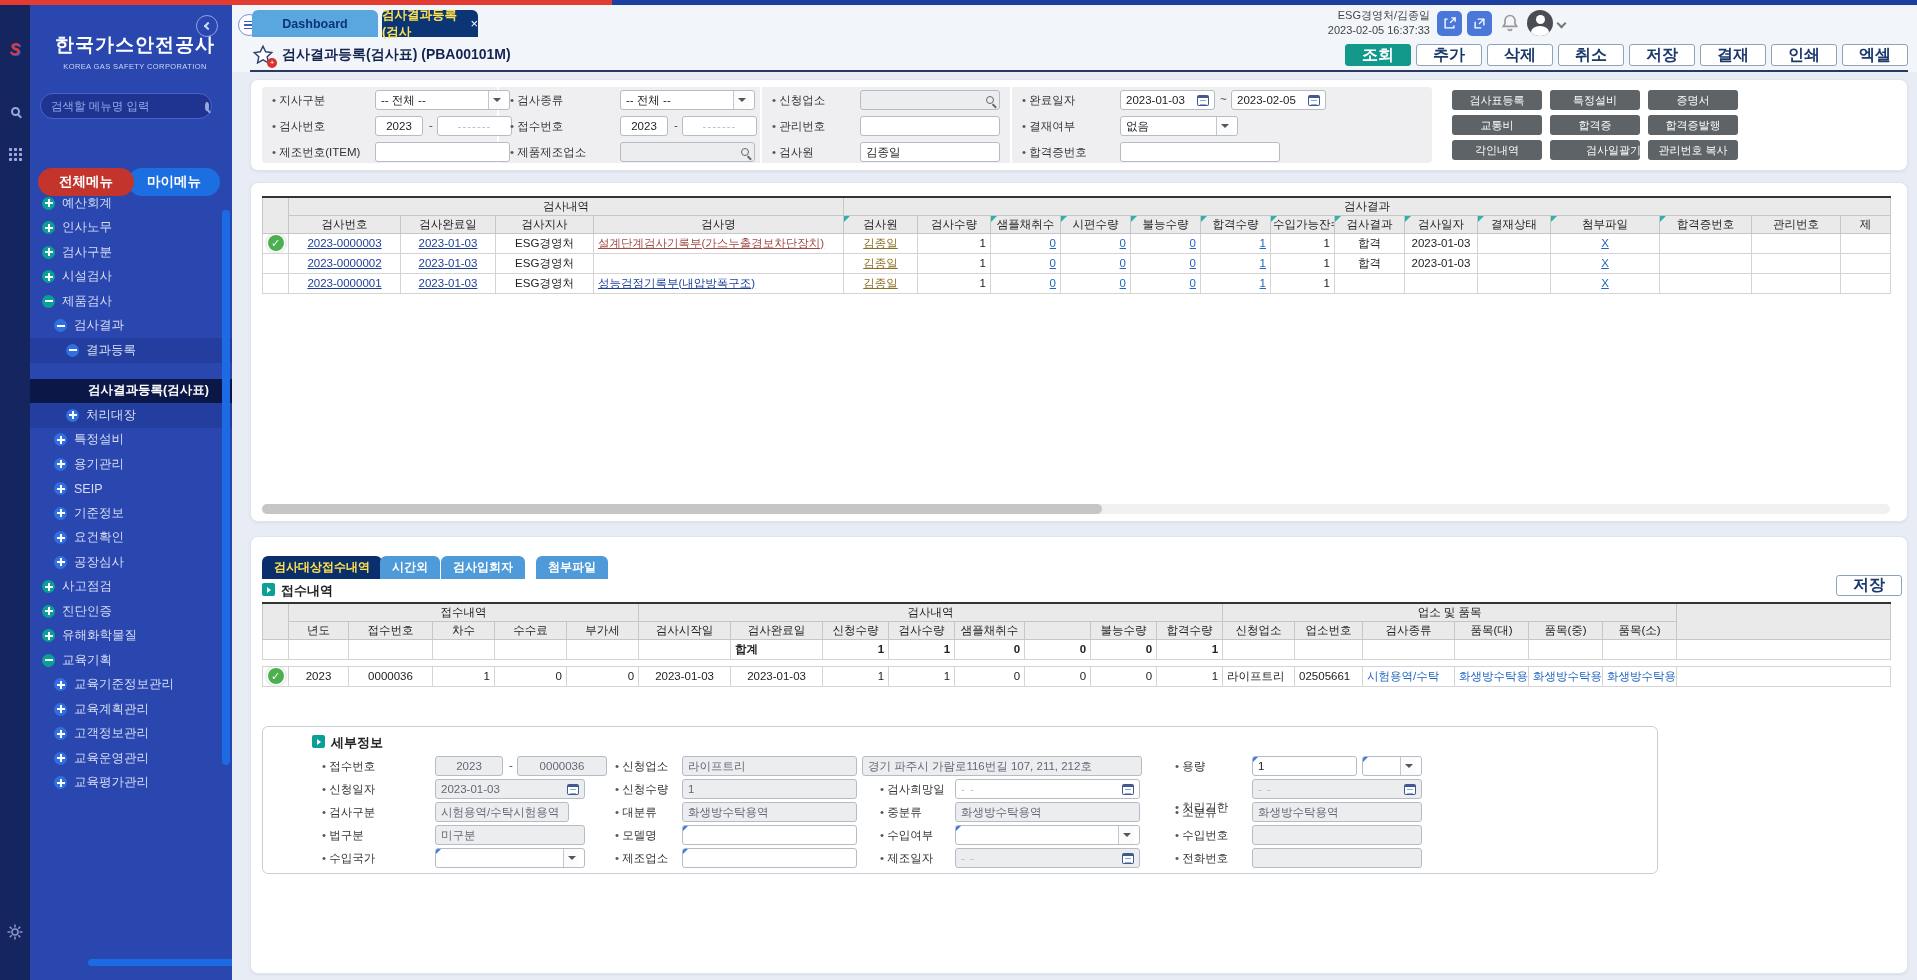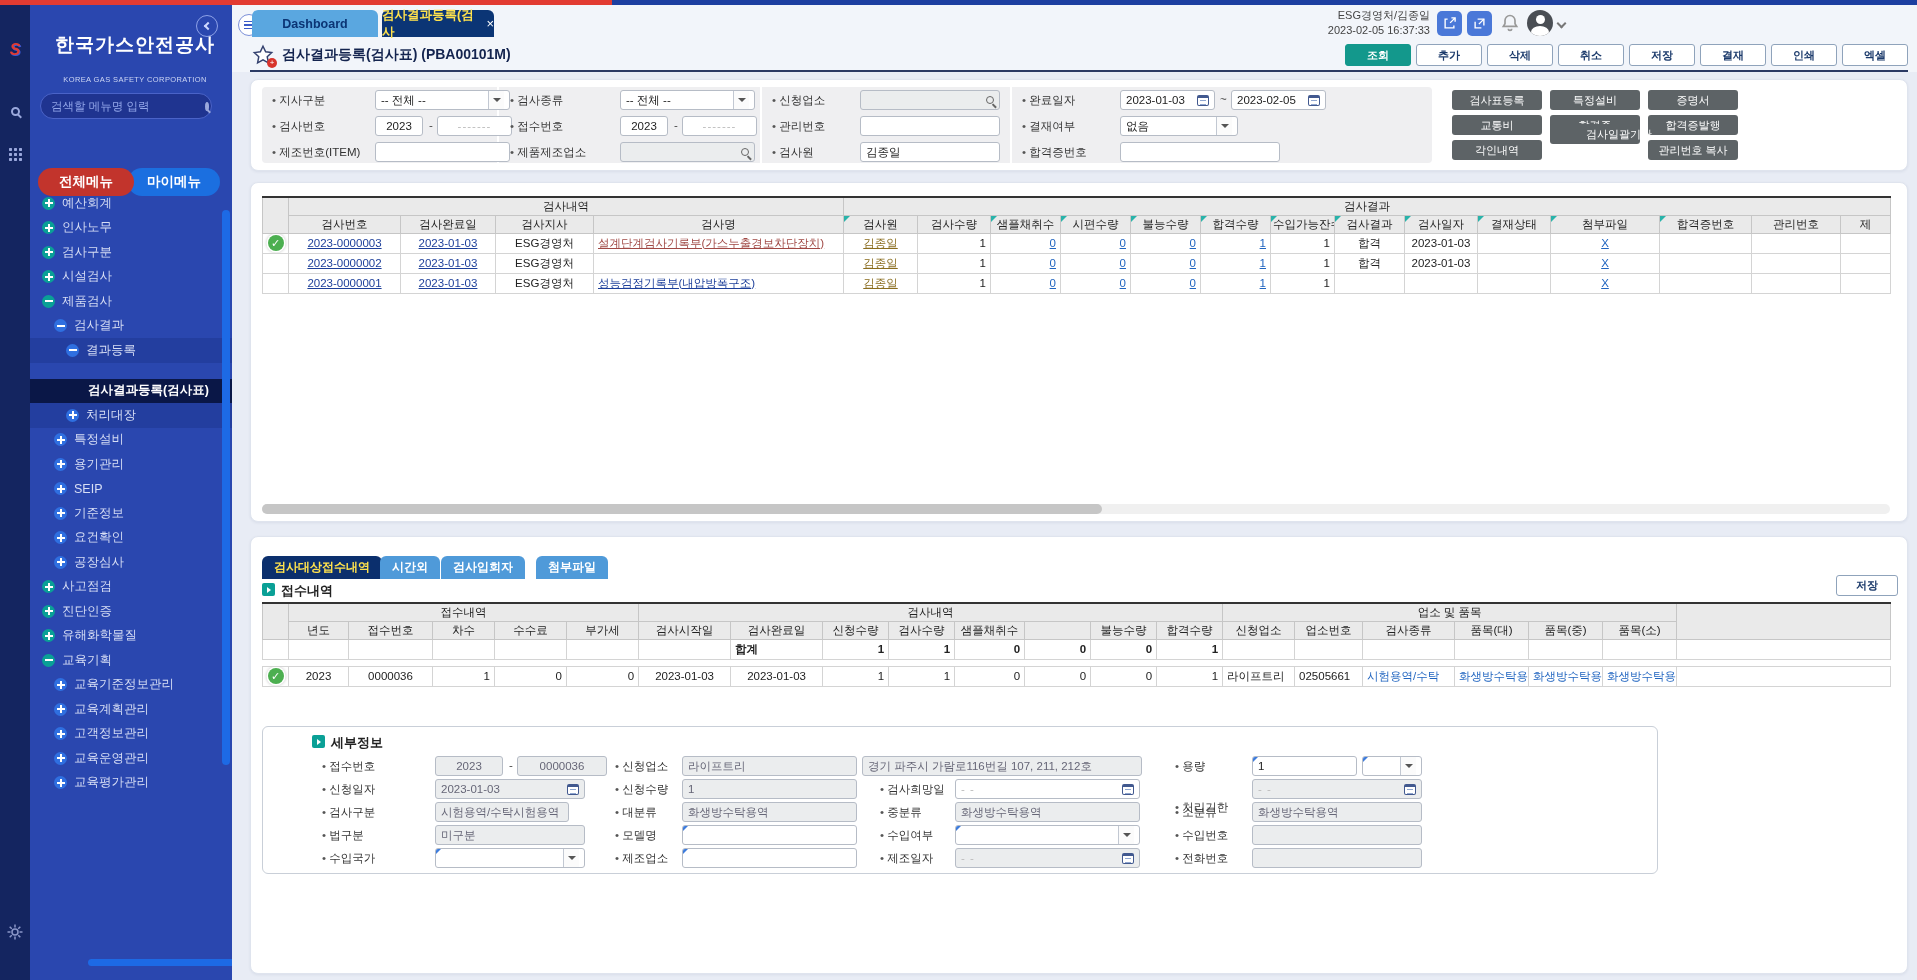--- a/index.html
+++ b/index.html
@@ -18,21 +18,21 @@
   .mag { position:relative; width:9px; height:9px; border:2px solid #9aa8dc; border-radius:50%; display:inline-block; }
   .mag::after { content:""; position:absolute; right:-4px; bottom:-3px; width:5px; height:2px; background:#9aa8dc; transform:rotate(45deg); }
   .apps { width:15px; height:15px; background:radial-gradient(circle,#9aa8dc 1.4px,transparent 1.5px); background-size:5px 5px; }
 
   
   .sidebar { position:absolute; left:30px; top:5px; width:202px; height:975px; background:#2a47af; overflow:hidden; }
   .collapse-btn { position:absolute; left:166px; top:10px; width:22px; height:22px; border:1.5px solid #8ea2e8; border-radius:50%; display:flex; align-items:center; justify-content:center; }
   .collapse-btn i { width:6px; height:6px; border-left:2px solid #cdd8ff; border-bottom:2px solid #cdd8ff; transform:rotate(45deg); margin-left:2px; }
   .logo-block { position:absolute; left:15px; top:27px; width:180px; text-align:center; color:#fff; }
   .logo-title { font-size:19px; font-weight:bold; letter-spacing:1px; }
-  .logo-sub { font-size:7.5px; letter-spacing:.4px; color:#cdd6f4; margin-top:17px; }
+  .logo-sub { font-size:7.5px; letter-spacing:.4px; color:#cdd6f4; margin-top:4px; }
   .sbox { position:absolute; left:10px; top:88px; width:172px; height:26px; background:#1f3490; border:1px solid #4a63c8; border-radius:13px; display:flex; align-items:center; padding:0 10px; }
   .sbox input { flex:1; background:transparent; border:none; outline:none; color:#c6d2f5; font-size:11.5px; font-family:inherit; }
   .sbox input::placeholder { color:#93a7ea; }
   .pill { position:absolute; height:28px; border-radius:15px; color:#fff; font-size:13.5px; font-weight:bold; display:flex; align-items:center; justify-content:center; }
   .pill-all { left:8px; top:163px; width:96px; background:#c2342c; z-index:2; }
   .pill-my  { left:98px; top:163px; width:92px; background:#1b6fe0; z-index:1; }
   .menu { position:absolute; left:0; top:186px; width:202px; }
   .mi { height:24.5px; display:flex; align-items:center; color:#d7def5; font-size:12.5px; cursor:pointer; white-space:nowrap; }
   .mi.l0 { padding-left:12px; }
   .mi.l1 { padding-left:24px; }
@@ -46,36 +46,36 @@
   .ico.blue { background:#2f6fe0; }
   .vthumb { position:absolute; left:222px; top:210px; width:8px; height:555px; background:#1d6ae5; border-radius:4px; }
   .hthumb { position:absolute; left:58px; top:954px; width:150px; height:7px; background:#1d6ae5; border-radius:4px; }
 
   
   .header-zone { position:absolute; left:232px; top:5px; width:1685px; height:67px; background:#f2f5fa; }
   .burger { position:absolute; left:238px; top:14px; width:22px; height:22px; border:1.5px solid #7c90d8; border-radius:50%; background:#fff; display:flex; flex-direction:column; justify-content:center; gap:2px; align-items:center; }
   .burger i { width:10px; height:1.5px; background:#3c5cc8; }
   .tab { position:absolute; top:10px; height:27px; border-radius:6px 6px 0 0; font-size:12.5px; font-weight:bold; display:flex; align-items:center; justify-content:center; gap:8px; }
   .tab-dash { left:252px; width:126px; background:#5aa7e0; color:#0b3575; }
-  .tab-active { left:382px; width:112px; background:#0b3575; color:#ffe24d; }
+  .tab-active { left:382px; width:96px; background:#0b3575; color:#ffe24d; }
   .tab-active .x { color:#fff; font-weight:normal; font-size:13px; }
   .userinfo { position:absolute; left:1240px; top:8px; width:190px; text-align:right; font-size:11px; color:#444; line-height:1.35; }
   .sqbtn { position:absolute; top:11px; width:25px; height:25px; background:#4a78d8; border-radius:5px; display:flex; align-items:center; justify-content:center; }
   .bell { position:absolute; left:1500px; top:13px; }
   .avatar { position:absolute; left:1527px; top:10px; width:26px; height:26px; border-radius:50%; background:#4a4e54; overflow:hidden; }
   .avatar::before { content:""; position:absolute; top:5px; left:8.5px; width:9px; height:9px; border-radius:50%; background:#fff; }
   .avatar::after { content:""; position:absolute; top:16px; left:4px; width:18px; height:12px; border-radius:50%; background:#fff; }
   .chev { position:absolute; left:1558px; top:20px; width:7px; height:7px; border-left:2px solid #777; border-bottom:2px solid #777; transform:rotate(-45deg); }
   .star-wrap { position:absolute; left:252px; top:44px; width:22px; height:22px; }
   .star-badge { position:absolute; right:-3px; bottom:-2px; width:10px; height:10px; border-radius:50%; background:#d8342c; color:#fff; font-size:8px; line-height:10px; text-align:center; }
   .star-badge::after { content:"+"; }
   .page-title { position:absolute; left:282px; top:46px; font-size:14px; font-weight:bold; color:#14244f; }
   .title-line { position:absolute; left:250px; top:70px; width:1658px; height:2px; background:#2b3a64; }
   .actions { position:absolute; right:9px; top:44px; display:flex; gap:5px; }
-  .abtn { height:22px; min-width:66px; background:#fff; border:1px solid #8fa3bb; border-radius:3px; color:#1b3a6b; font-weight:bold; font-size:11px; display:inline-flex; align-items:center; justify-content:center; padding:0 16px; cursor:pointer; }
+  .abtn { height:22px; min-width:66px; background:#fff; border:1px solid #8fa3bb; border-radius:3px; color:#1b3a6b; font-weight:bold; font-size:16px; display:inline-flex; align-items:center; justify-content:center; padding:0 16px; cursor:pointer; }
   .abtn.primary { background:#13988c; border-color:#13988c; color:#fff; }
 
   
   .panel { position:absolute; background:#fff; border:1px solid #dfe4ee; border-radius:8px; box-shadow:0 1px 3px rgba(20,40,90,.07); }
   .p-filter { left:250px; top:79px;  width:1658px; height:92px; }
   .p-grid   { left:250px; top:182px; width:1658px; height:340px; }
   .p-bottom { left:250px; top:536px; width:1658px; height:438px; }
   .filter-gray { position:absolute; left:262px; top:87px; width:1170px; height:76px; background:#efeff1; border-radius:4px; }
   .fsep { position:absolute; top:87px; width:2px; height:76px; background:#fff; }
 
@@ -405,21 +405,21 @@
   <span class="flabel" style="left:1022px;top:145px;">합격증번호</span>
   <div class="fld" style="left:1120px;top:142px;width:160px;"></div>
 
   <div class="qbtn" style="left:1452px;top:90px;">검사표등록</div>
   <div class="qbtn" style="left:1550px;top:90px;">특정설비</div>
   <div class="qbtn" style="left:1648px;top:90px;">증명서</div>
   <div class="qbtn" style="left:1452px;top:115px;">교통비</div>
   <div class="qbtn" style="left:1550px;top:115px;">합격증</div>
   <div class="qbtn" style="left:1648px;top:115px;">합격증발행</div>
   <div class="qbtn" style="left:1452px;top:140px;">각인내역</div>
-  <div class="qbtn" style="left:1550px;top:124px;padding-left:48px;">검사일괄기안</div>
+  <div class="qbtn" style="left:1550px;top:140px;padding-left:48px;">검사일괄기안</div>
   <div class="qbtn" style="left:1648px;top:140px;">관리번호 복사</div>
 
   <div class="panel p-grid"></div>
   <table class="grid" style="position:absolute;left:262px;top:196px;width:1628px;">
     <colgroup>
       <col style="width:26px">
         <col style="width:112px">
         <col style="width:95px">
         <col style="width:98px">
         <col style="width:250px">

